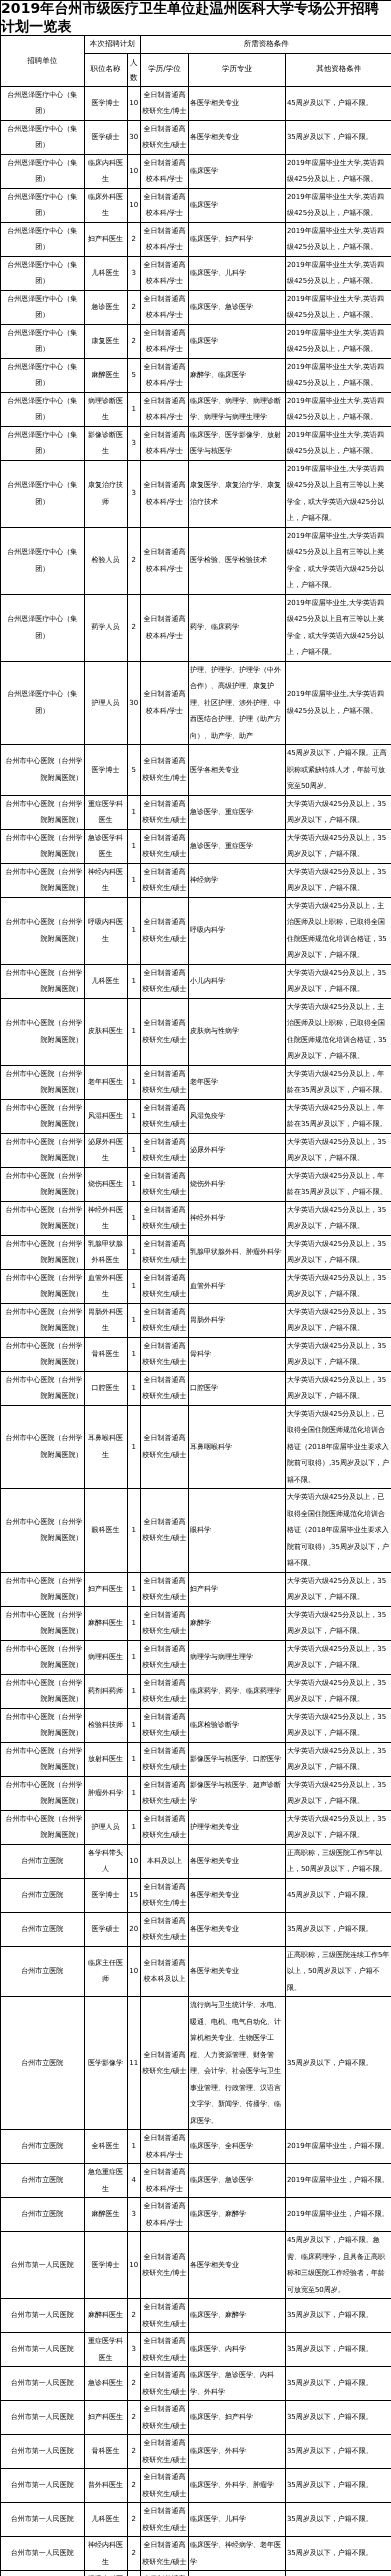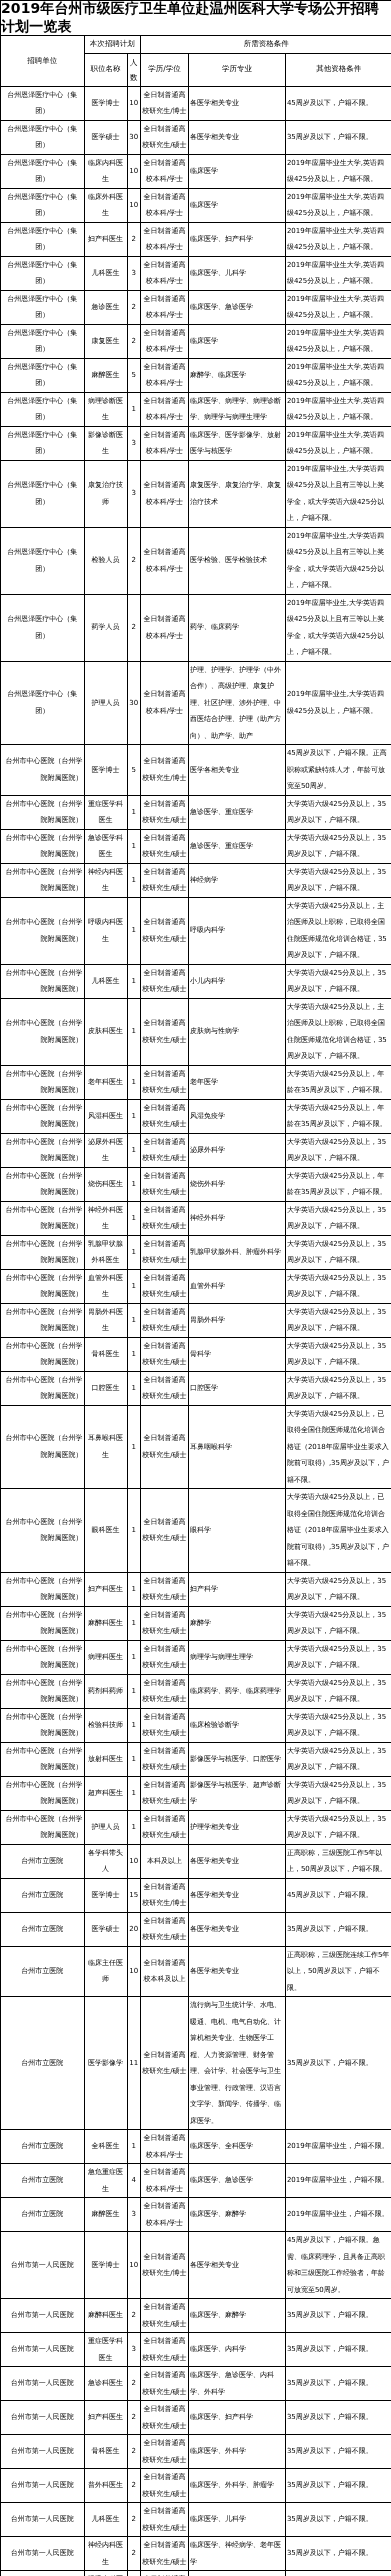--- a/index.html
+++ b/index.html
@@ -366,21 +366,21 @@
         <tr>
           <td class="unit left">台州市中心医院（台州学院附属医院）</td>
           <td class="job">放射科医生</td>
           <td class="num">1</td>
           <td class="edu">全日制普通高校研究生/硕士</td>
           <td class="major">影像医学与核医学、口腔医学</td>
           <td class="other">大学英语六级425分及以上，35周岁及以下，户籍不限。</td>
         </tr>
         <tr>
           <td class="unit left">台州市中心医院（台州学院附属医院）</td>
-          <td class="job">超声科医生</td>
+          <td class="job">肿瘤外科学</td>
           <td class="num">1</td>
           <td class="edu">全日制普通高校研究生/硕士</td>
           <td class="major">影像医学与核医学、超声诊断学</td>
           <td class="other">大学英语六级425分及以上，35周岁及以下，户籍不限。</td>
         </tr>
         <tr>
           <td class="unit left">台州市中心医院（台州学院附属医院）</td>
           <td class="job">护理人员</td>
           <td class="num">1</td>
           <td class="edu">全日制普通高校研究生/硕士</td>

